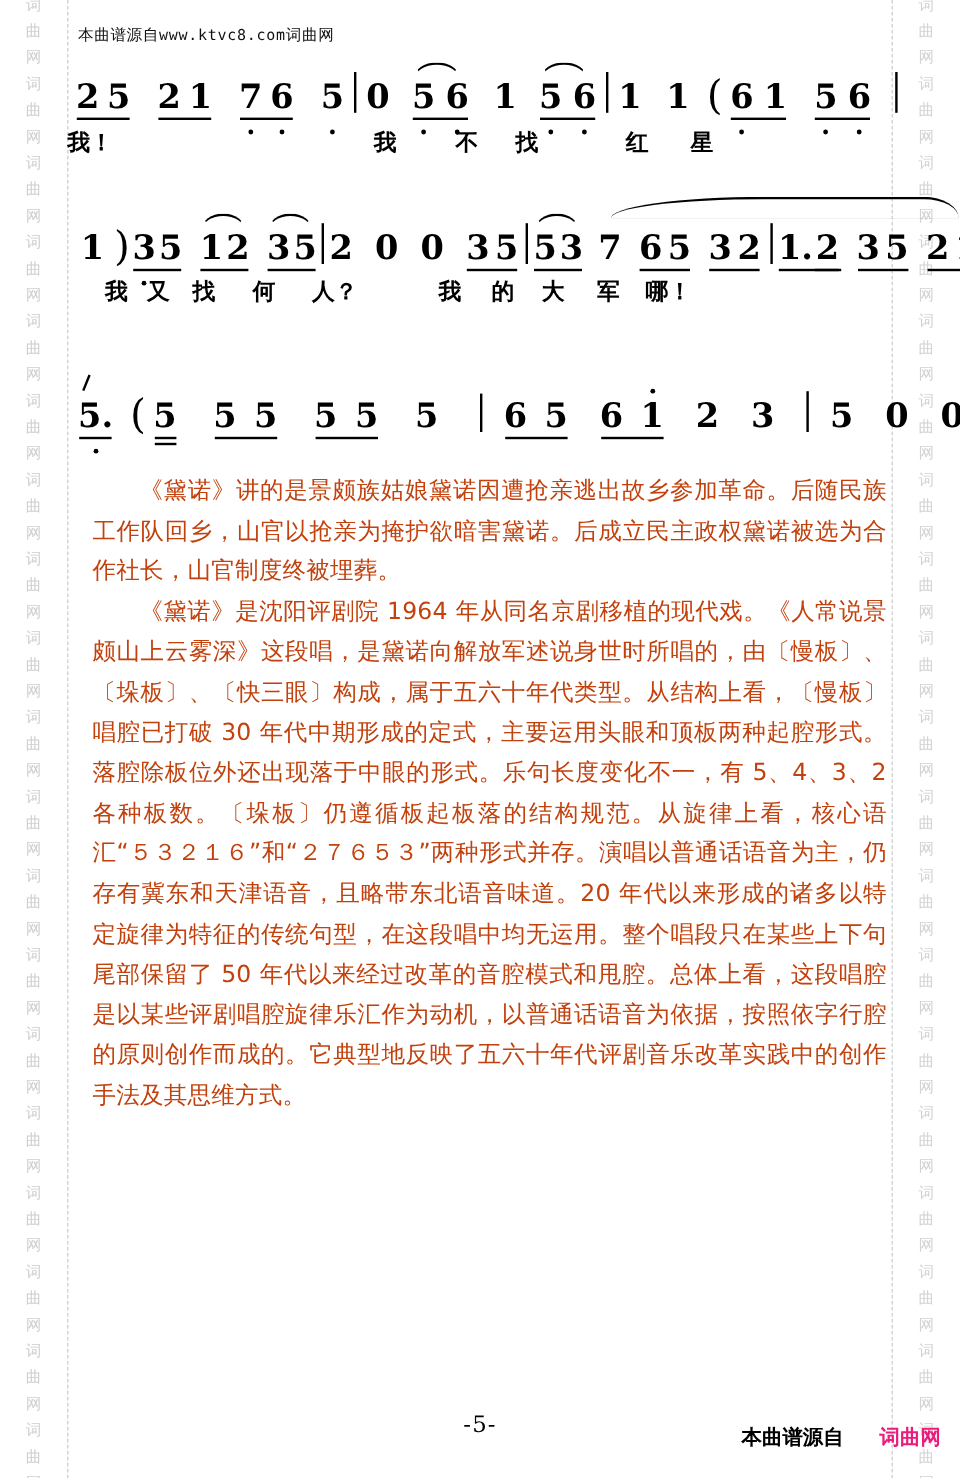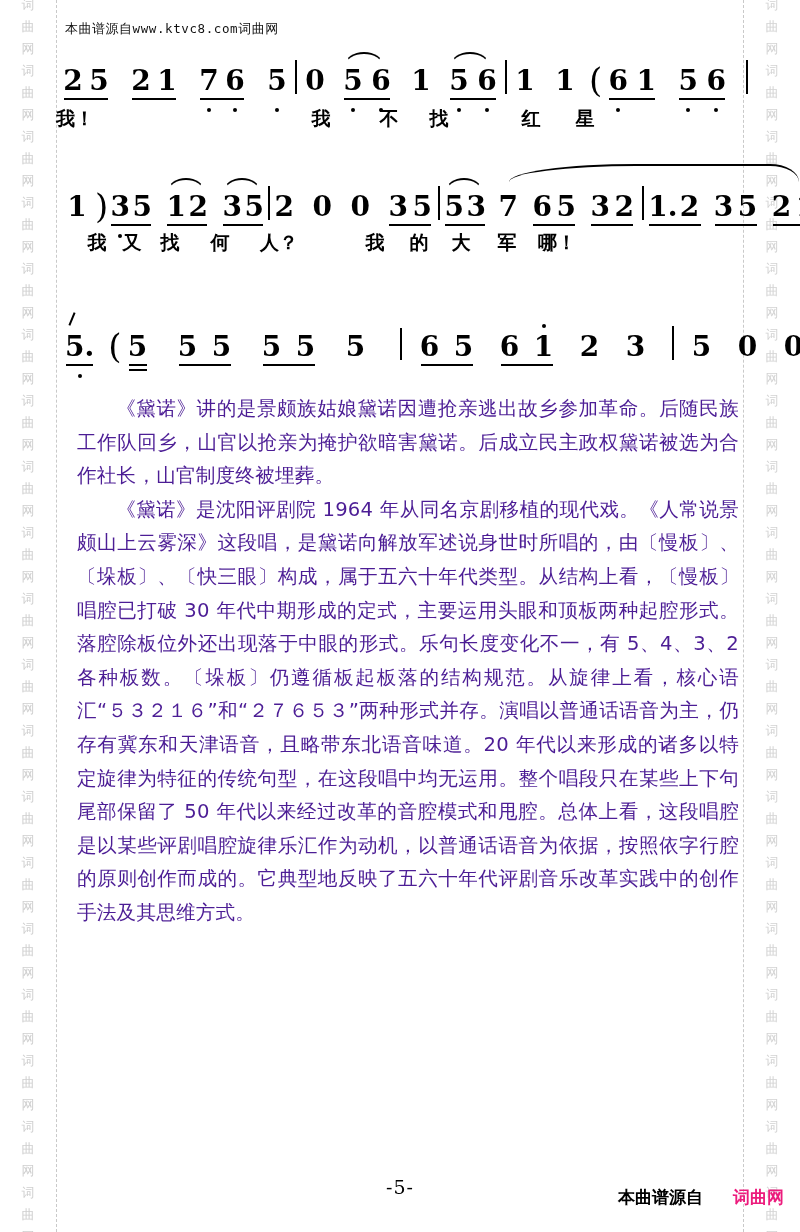--- a/index.html
+++ b/index.html
@@ -233,21 +233,21 @@
   }
   .prose p {
     margin: 0 0 0 0;
     text-align: justify;
     text-justify: inter-character;
     font-family: "DejaVu Sans", "Liberation Sans", sans-serif;
     font-size: 19.6px;
     line-height: 33.6px;
     letter-spacing: .2px;
     text-indent: 2em;
-    color: #4c1d95;
+    color: #c2410c;
   }
   .prose p + p { margin-top: 0; }
 
   
   .page-number {
     position: absolute;
     left: 0; right: 0;
     top: 1176px;
     text-align: center;
     font-family: "DejaVu Serif", "Liberation Serif", serif;

